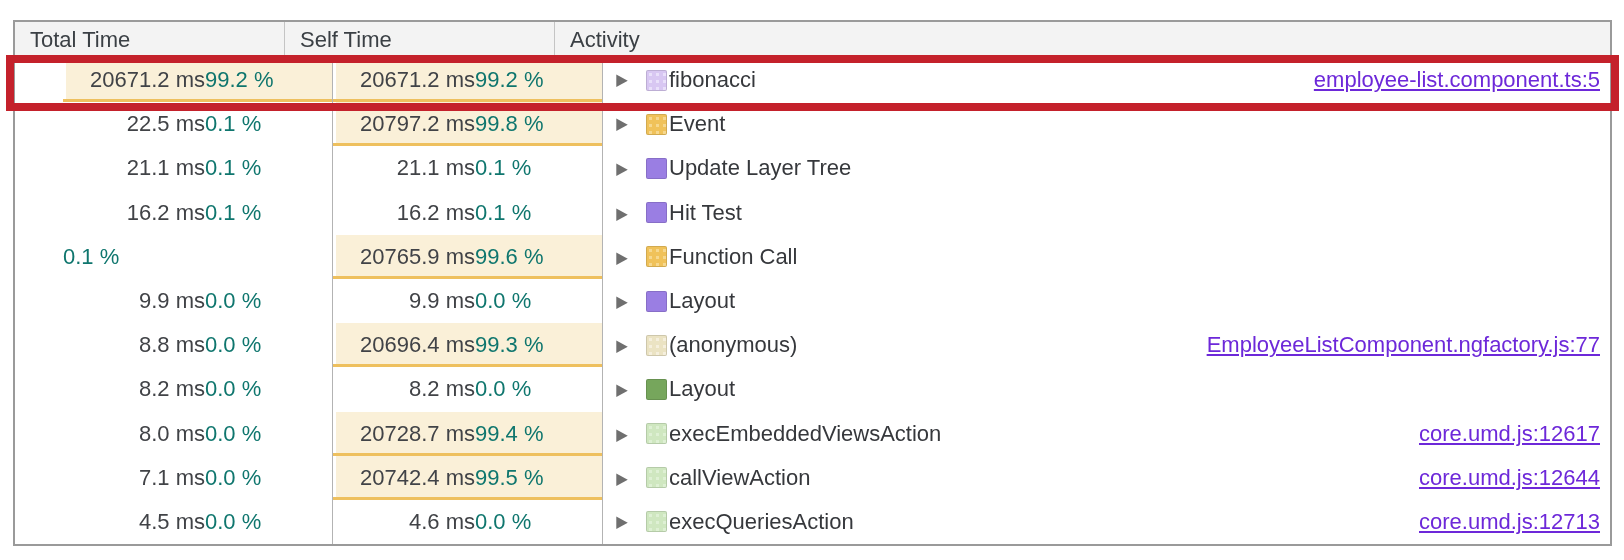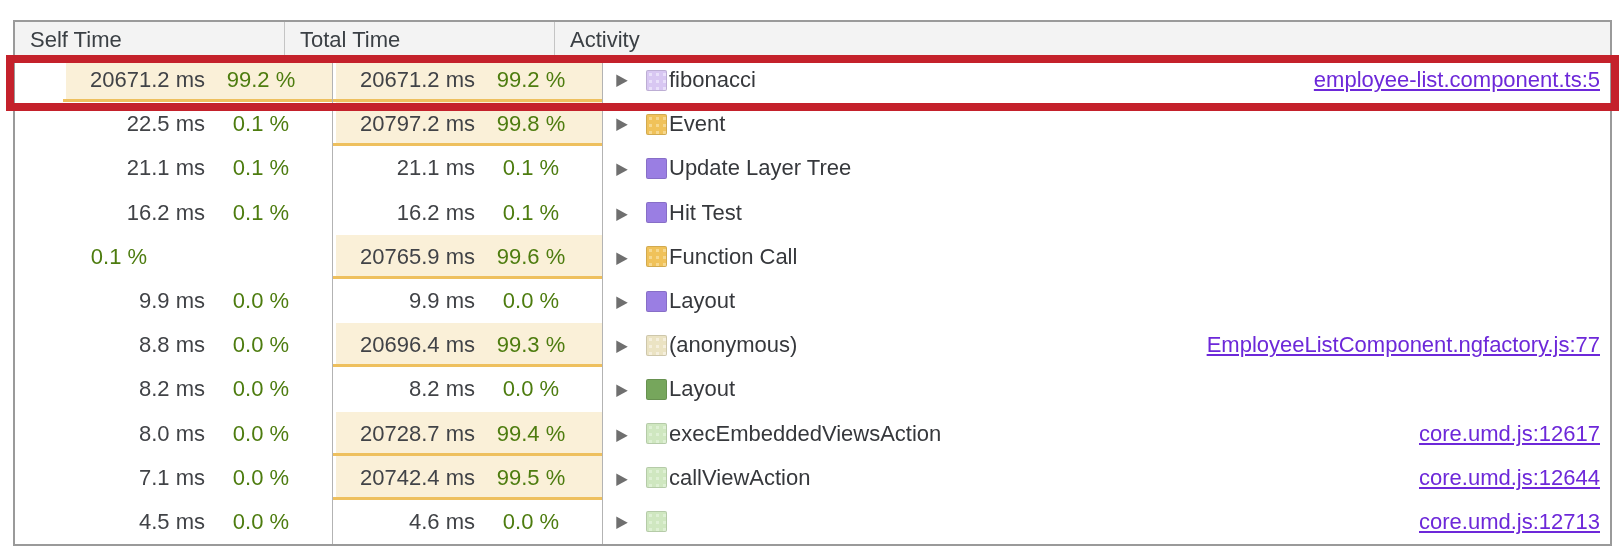--- a/index.html
+++ b/index.html
@@ -22,21 +22,21 @@
     font-size:22px;color:#3b4045;border-right:1px solid #c4c4c4;
   }
   .hdr-cell.c-self{width:270px;flex:0 0 270px;}
   .hdr-cell.c-total{width:270px;flex:0 0 270px;}
   .hdr-cell.c-act{flex:1;border-right:none;}
   .rows{flex:1;display:flex;flex-direction:column;padding-left:48px;}
   .row{flex:1;display:flex;min-height:0;}
   .cell{box-sizing:border-box;display:flex;align-items:center;}
   .cell.time{width:270px;flex:0 0 270px;border-right:1px solid #b3b3b3;font-size:22px;}
   .cell.time .ms{flex:1;text-align:right;color:#414347;white-space:pre;}
-  .cell.time .pct{width:112px;text-align:center;padding-right:15px;color:#4d7c0f;white-space:pre;}
+  .cell.time .pct{width:112px;text-align:left;padding-right:15px;color:#0f766e;white-space:pre;}
   .cell.time.hl{
     background:#faf0d8;
     box-shadow:inset 0 -3px 0 0 #eec05e, inset 3px 0 0 0 #ffffff;
   }
   .cell.activity{flex:1;padding-left:8px;font-size:22px;color:#36383c;min-width:0;}
   .tri{
     width:22px;flex:0 0 22px;text-align:center;color:#6f6f6f;font-size:15px;
     transform:scaleY(1.1);cursor:pointer;
   }
   .swatch{
@@ -54,22 +54,22 @@
   .annotation{
     position:absolute;left:6px;top:55px;width:1613px;height:56px;
     border:8px solid #c4212b;box-sizing:border-box;z-index:10;pointer-events:none;
   }
 </style>
 </head>
 <body>
 
 <div class="table">
   <div class="hdr">
+    <div class="hdr-cell c-total">Total Time</div>
     <div class="hdr-cell c-self">Self Time</div>
-    <div class="hdr-cell c-total">Total Time</div>
     <div class="hdr-cell c-act">Activity</div>
   </div>
   <div class="rows">
       <div class="row">
         <div class="cell time hl">
           <span class="ms">20671.2 ms</span>
           <span class="pct">99.2 %</span>
         </div>
         <div class="cell time hl">
           <span class="ms">20671.2 ms</span>
@@ -224,19 +224,20 @@
           <span class="ms">4.5 ms</span>
           <span class="pct">0.0 %</span>
         </div>
         <div class="cell time">
           <span class="ms">4.6 ms</span>
           <span class="pct">0.0 %</span>
         </div>
         <div class="cell activity">
           <span class="tri">▶</span>
           <span class="swatch pattern" style="background: radial-gradient(rgb(222, 240, 212) 1.5px, transparent 1.6px) 0% 0% / 7px 7px rgb(207, 231, 192);"></span>
+          <span class="act-label">execQueriesAction</span>
           <a class="srclink">core.umd.js:12713</a>
         </div>
       </div>
     </div>
 </div>
 
 <div class="annotation" style="border-color: rgb(196, 33, 43);"></div>
 
 </body></html>

